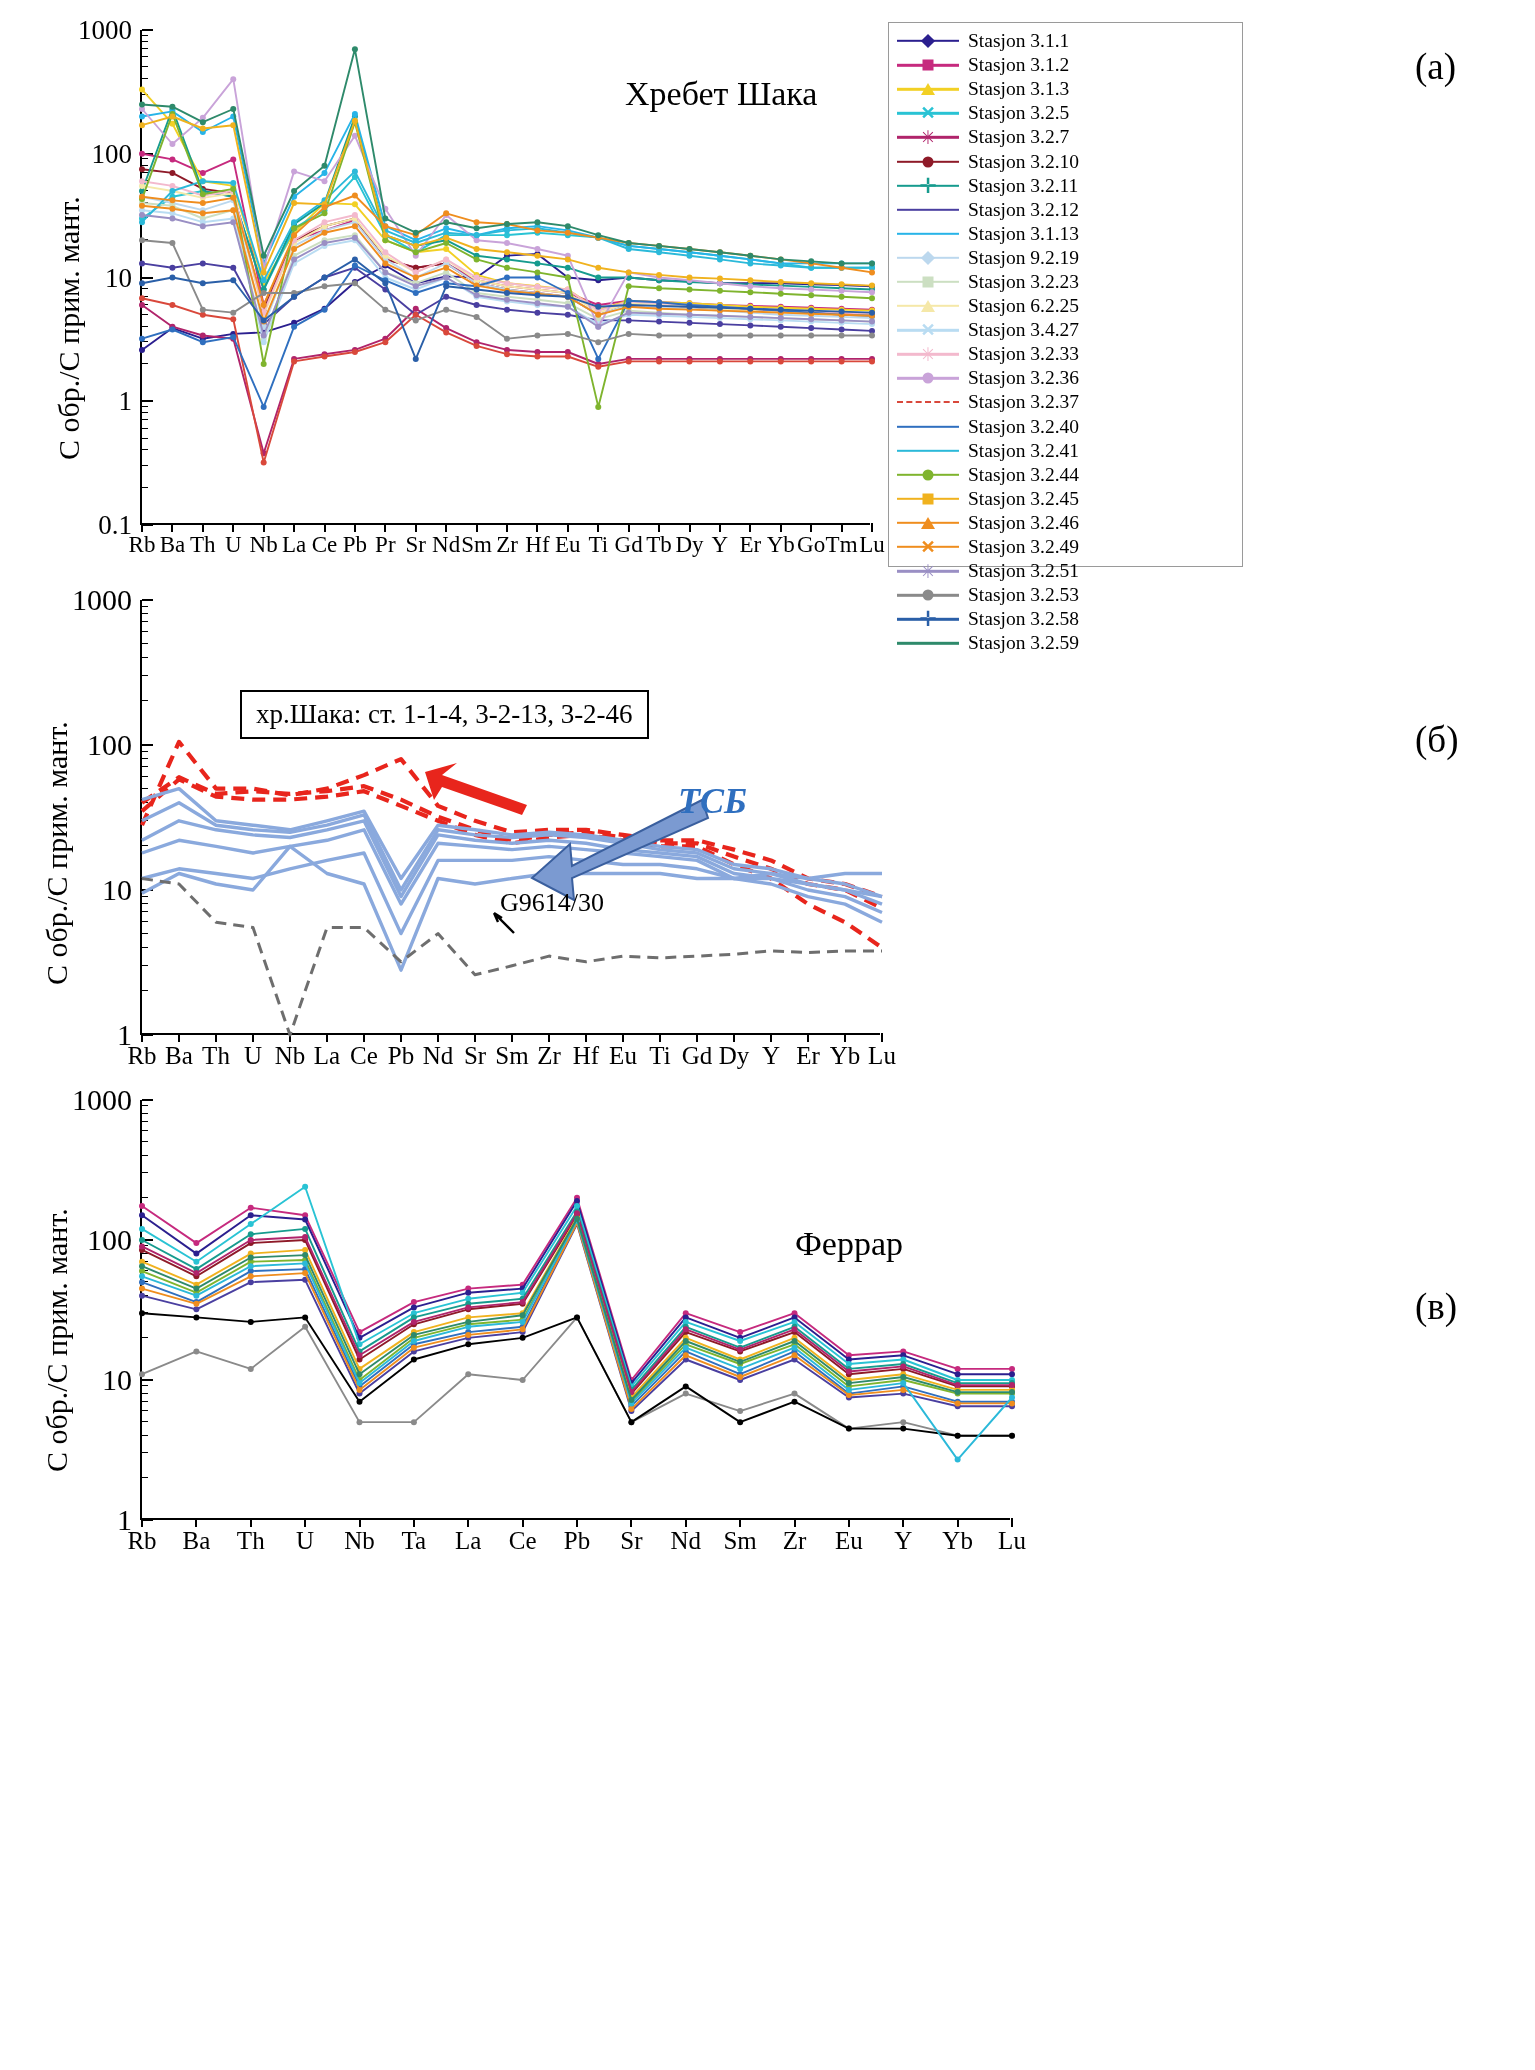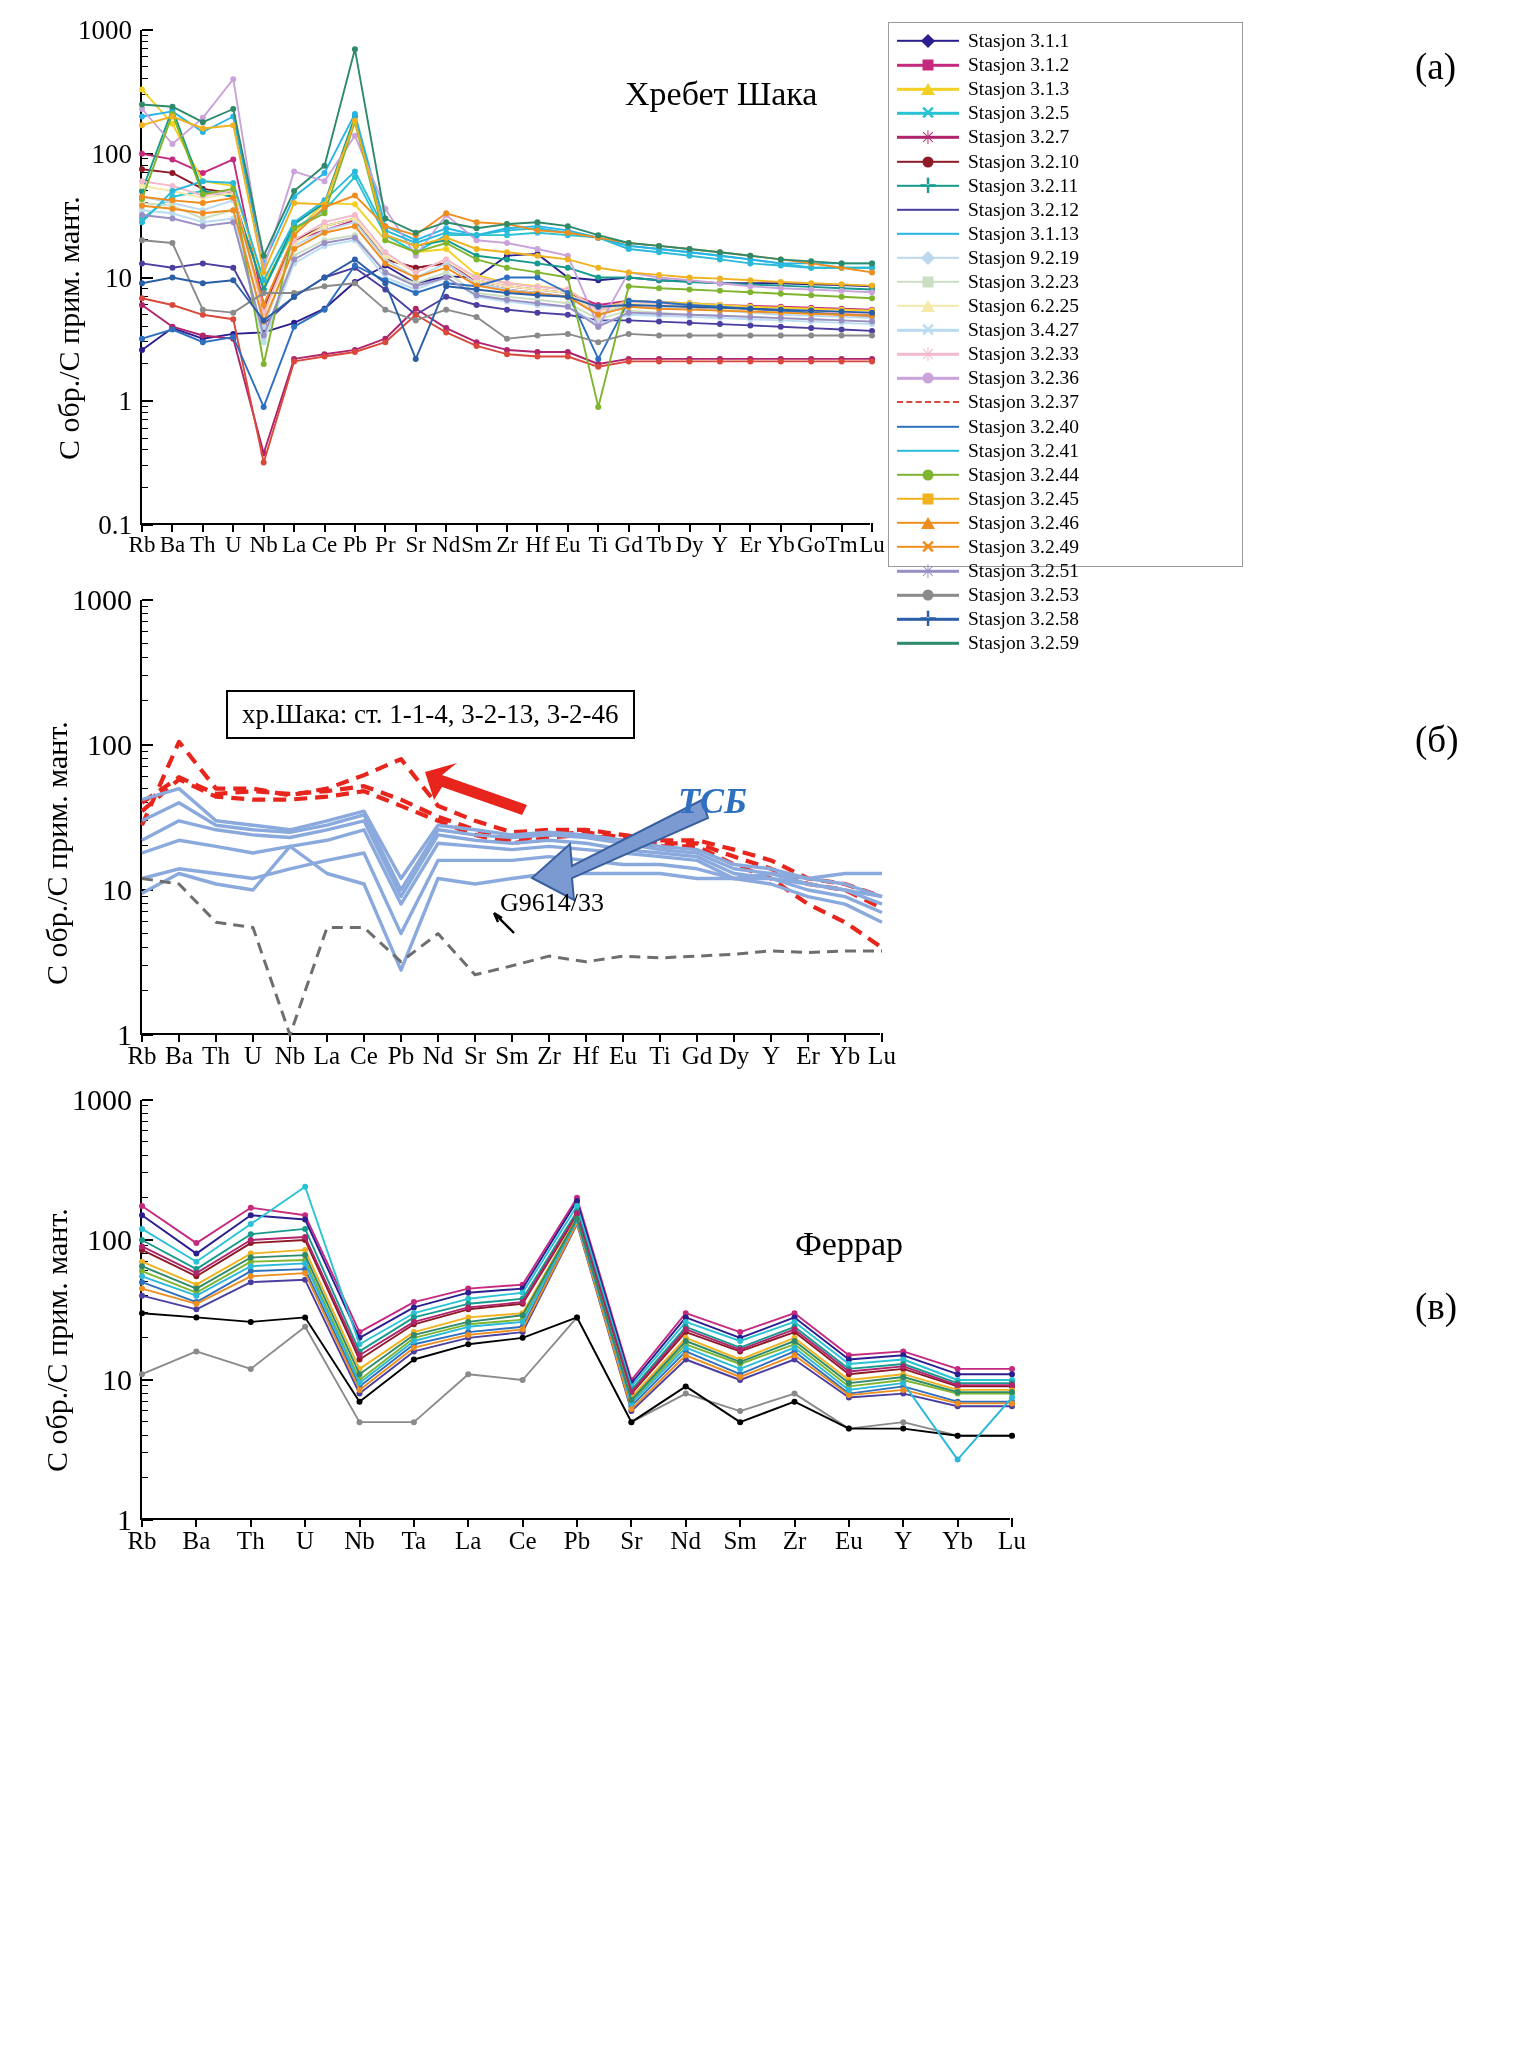--- a/index.html
+++ b/index.html
@@ -1108,25 +1108,25 @@
         <path d="M 385 205 L 300 175 L 315 163 L 283 172 L 292 200 L 300 187 L 380 215 Z" fill="#e8251c"></path>
         <path d="M 560 200 L 430 266 L 428 244 L 390 278 L 432 300 L 430 278 L 566 218 Z" fill="#7b9ad1" stroke="#3a5f9e" stroke-width="2"></path>
         <path d="M 372 333 L 352 313 M 352 313 L 360 318 M 352 313 L 356 322" stroke="#000" stroke-width="2.4" fill="none"></path>
       </svg>
     </div>
 
   <div class="ylabel" style="left:40px;top:985px;font-size:30px;">C обр./C прим. мант.</div>
 
   <div class="panel-letter" style="left:1415px;top:718px;">(б)</div>
 
-  <div class="annot-box" style="left:226px;top:690px;">хр.Шака: ст. 1-1-4, 3-2-13, 3-2-46</div>
+  <div class="annot-box" style="left:240px;top:690px;">хр.Шака: ст. 1-1-4, 3-2-13, 3-2-46</div>
 
   <div class="tsb-text" style="left:678px;top:780px;">ТСБ</div>
 
-  <div class="annot-text" style="left:500px;top:888px;">G9614/33</div>
+  <div class="annot-text" style="left:500px;top:888px;">G9614/30</div>
 </div>
 
 <div class="panel" id="panel-c">
   <div class="plot" id="plot-c" style="left:140px;top:1100px;width:870px;height:420px;">
       <div class="ytick" style="top: 0px; font-size: 30px;">1000</div>
       <div class="ytickmark" style="top: 0px;"></div>
       <div class="ytick" style="top: 140px; font-size: 30px;">100</div>
       <div class="ytickmark" style="top: 140px;"></div>
       <div class="ytick" style="top: 280px; font-size: 30px;">10</div>
       <div class="ytickmark" style="top: 280px;"></div>

